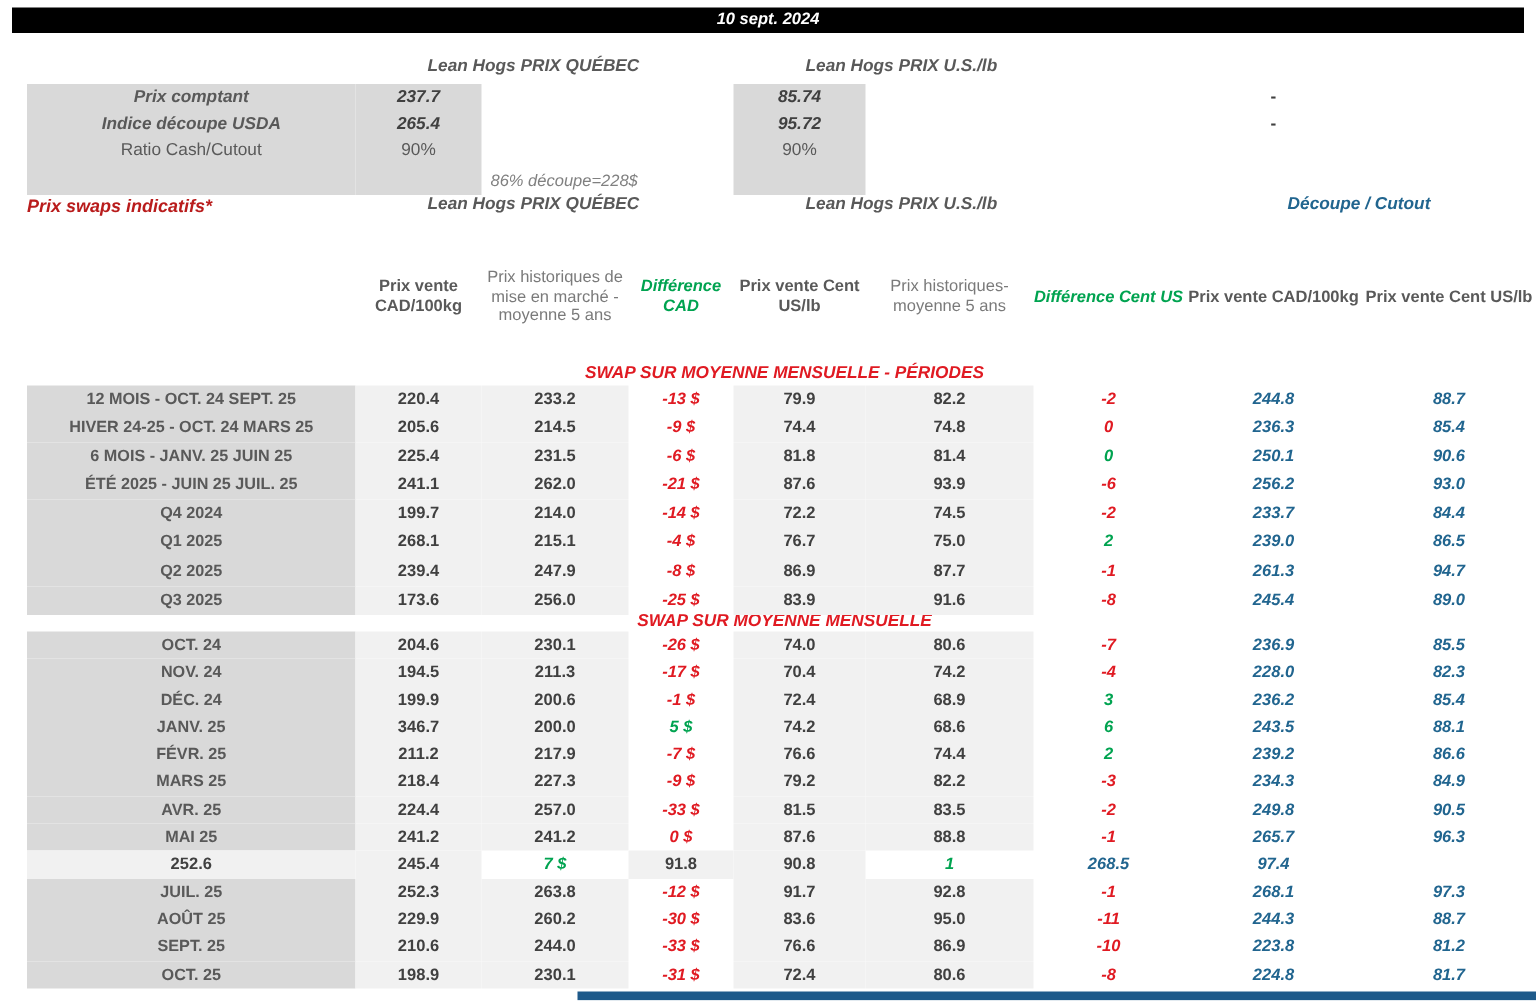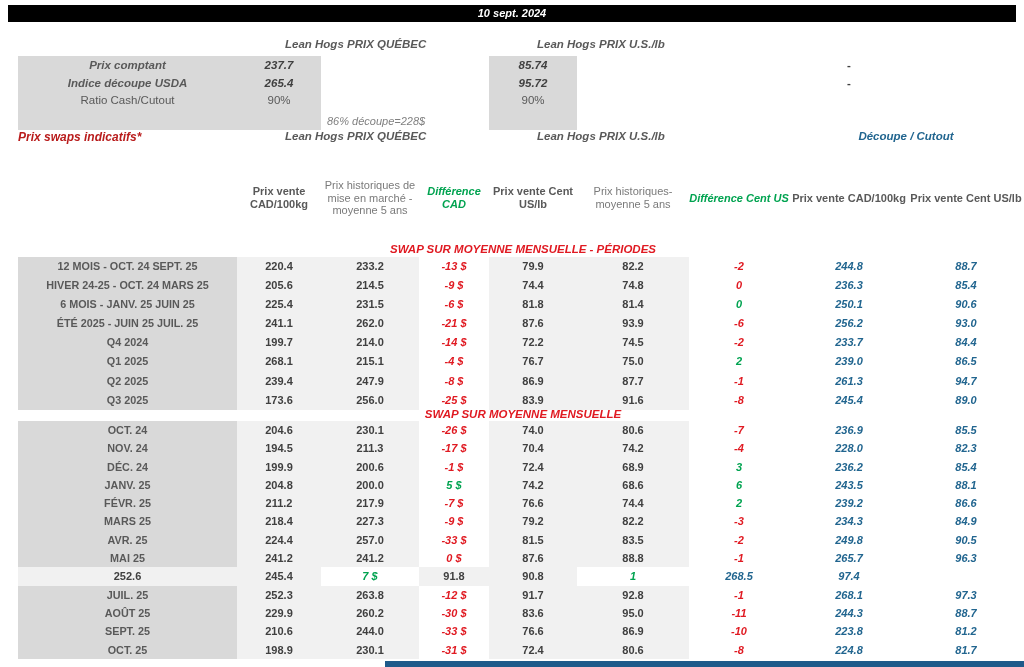--- a/index.html
+++ b/index.html
@@ -257,21 +257,21 @@
         <div class="cell num">200.6</div>
         <div class="cell diff neg">-1 $</div>
         <div class="cell num">72.4</div>
         <div class="cell num">68.9</div>
         <div class="cell diff pos">3</div>
         <div class="cell cut">236.2</div>
         <div class="cell cut">85.4</div>
       </div>
       <div class="grid trow">
         <div class="cell lblc">JANV. 25</div>
-        <div class="cell num">204.8</div>
+        <div class="cell num">346.7</div>
         <div class="cell num">200.0</div>
         <div class="cell diff pos">5 $</div>
         <div class="cell num">74.2</div>
         <div class="cell num">68.6</div>
         <div class="cell diff pos">6</div>
         <div class="cell cut">243.5</div>
         <div class="cell cut">88.1</div>
       </div>
       <div class="grid trow">
         <div class="cell lblc">FÉVR. 25</div>

